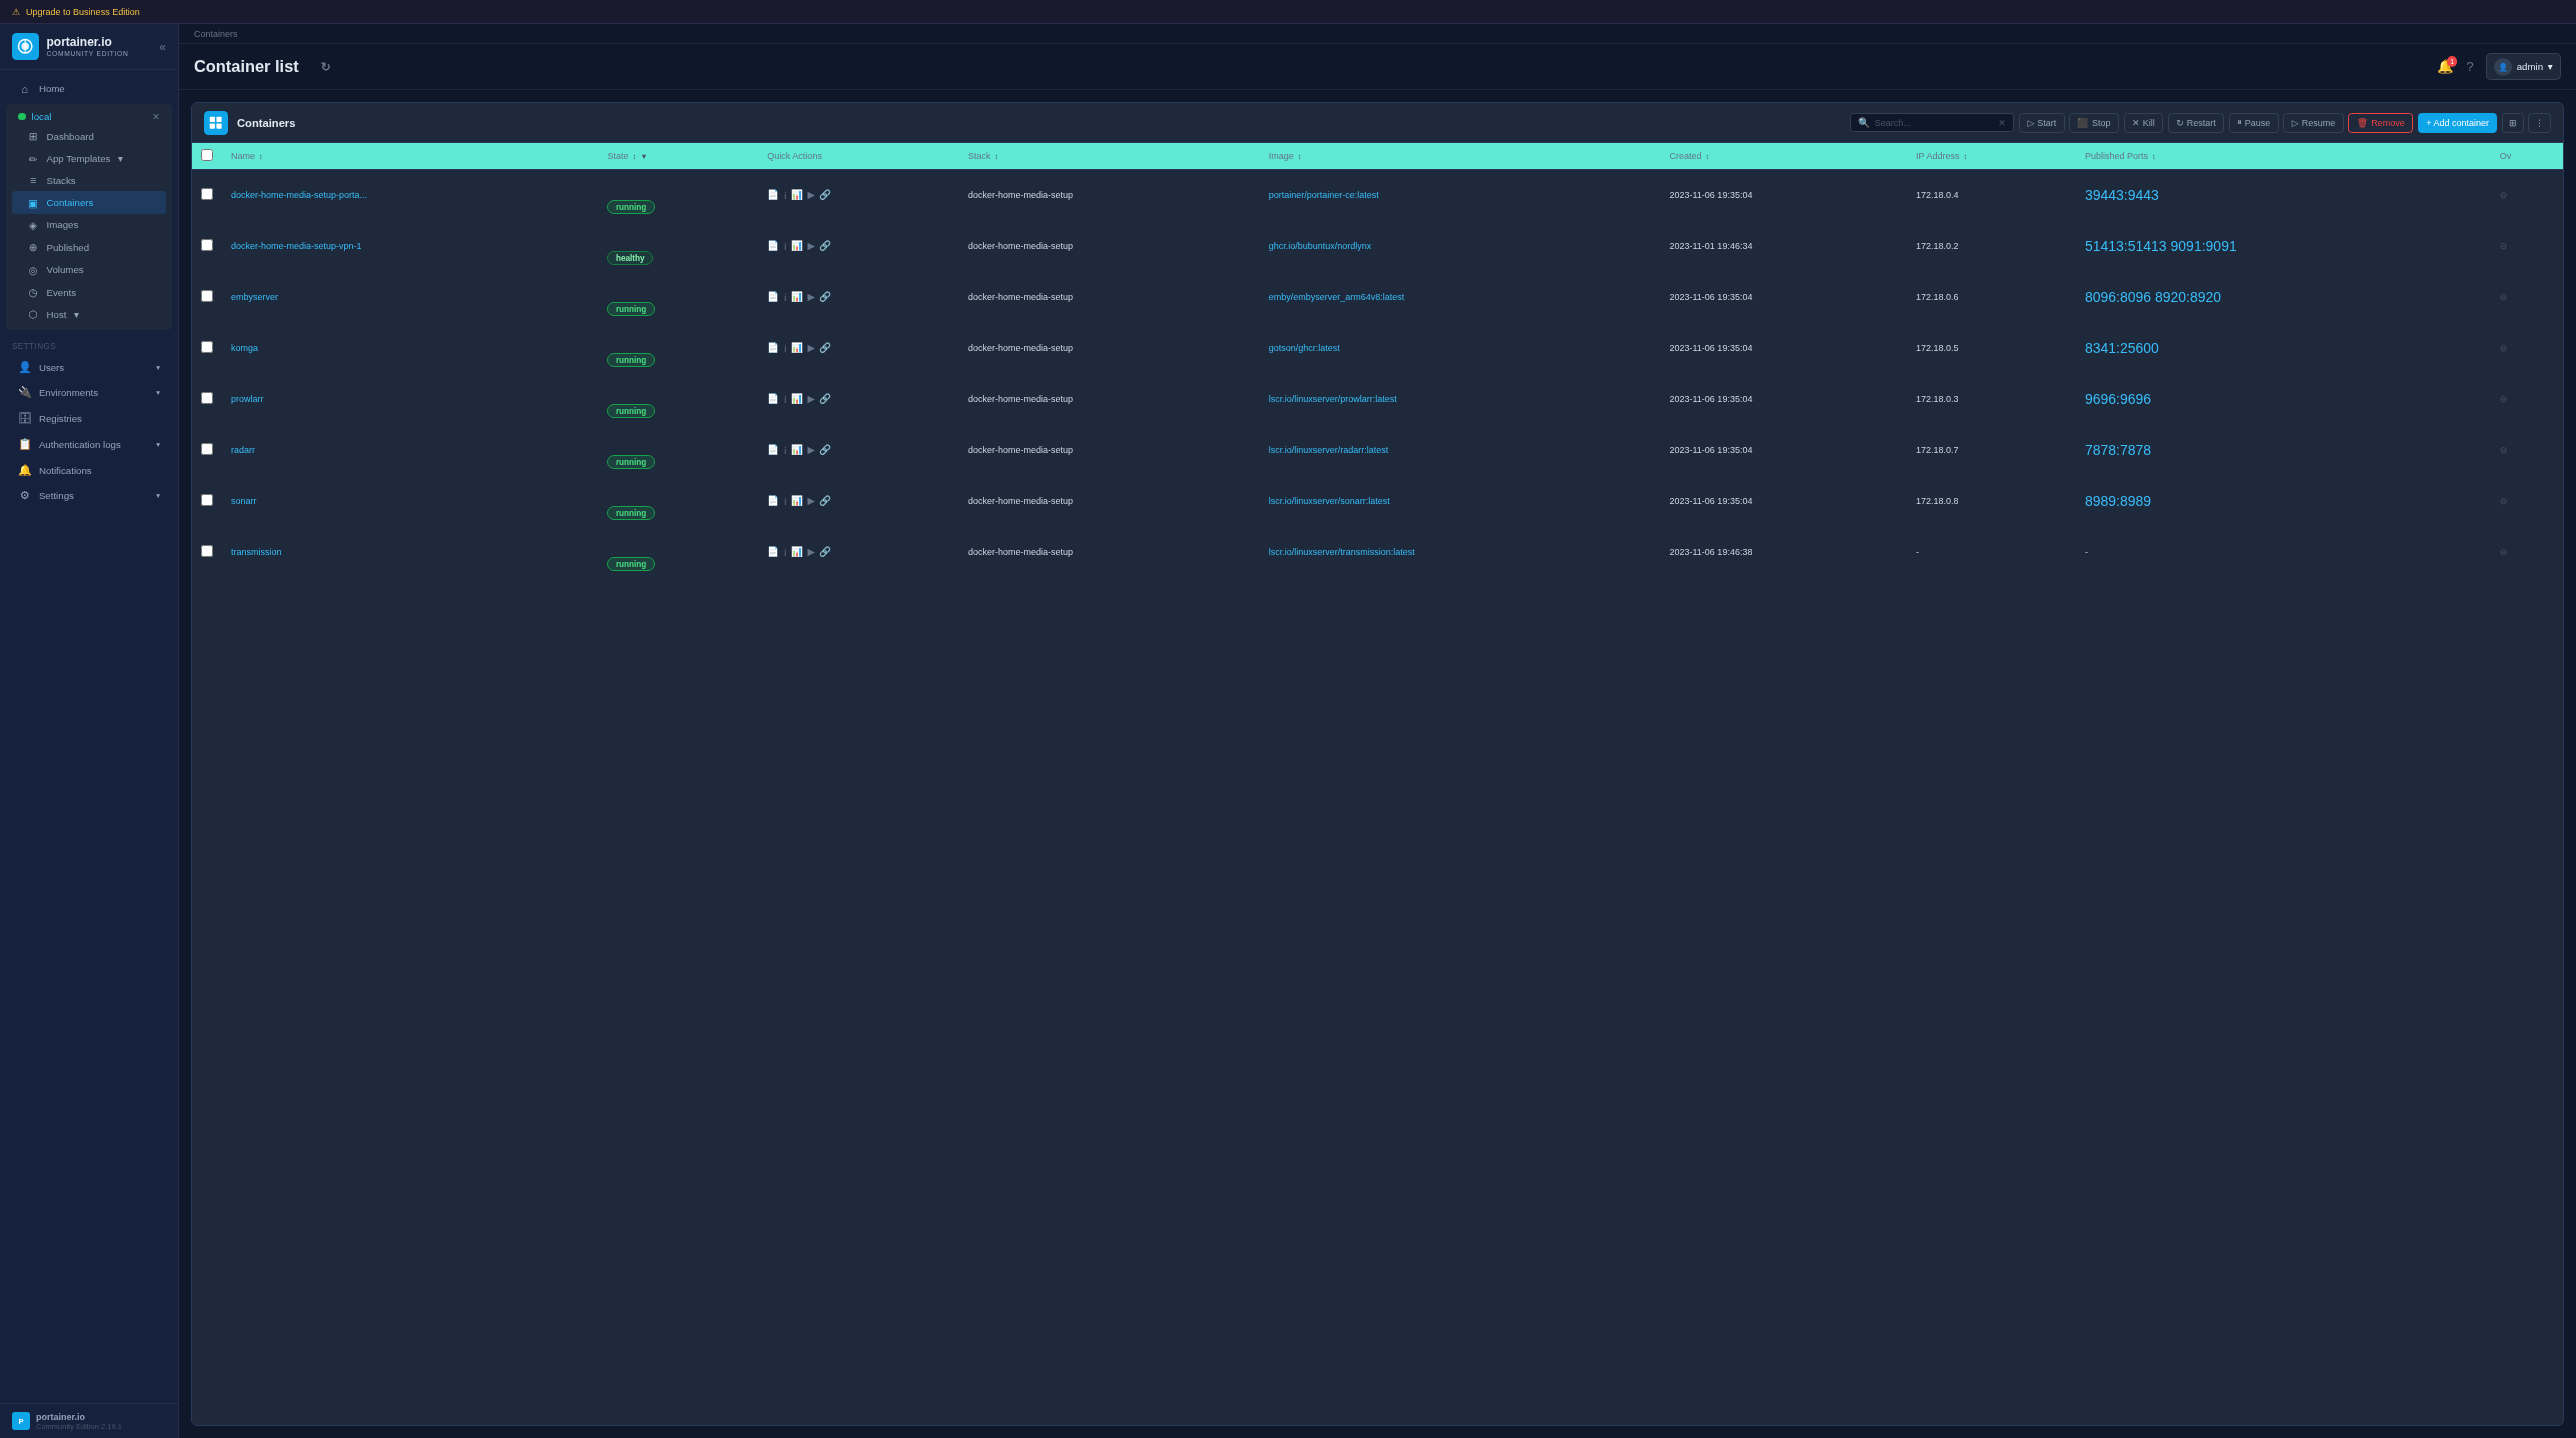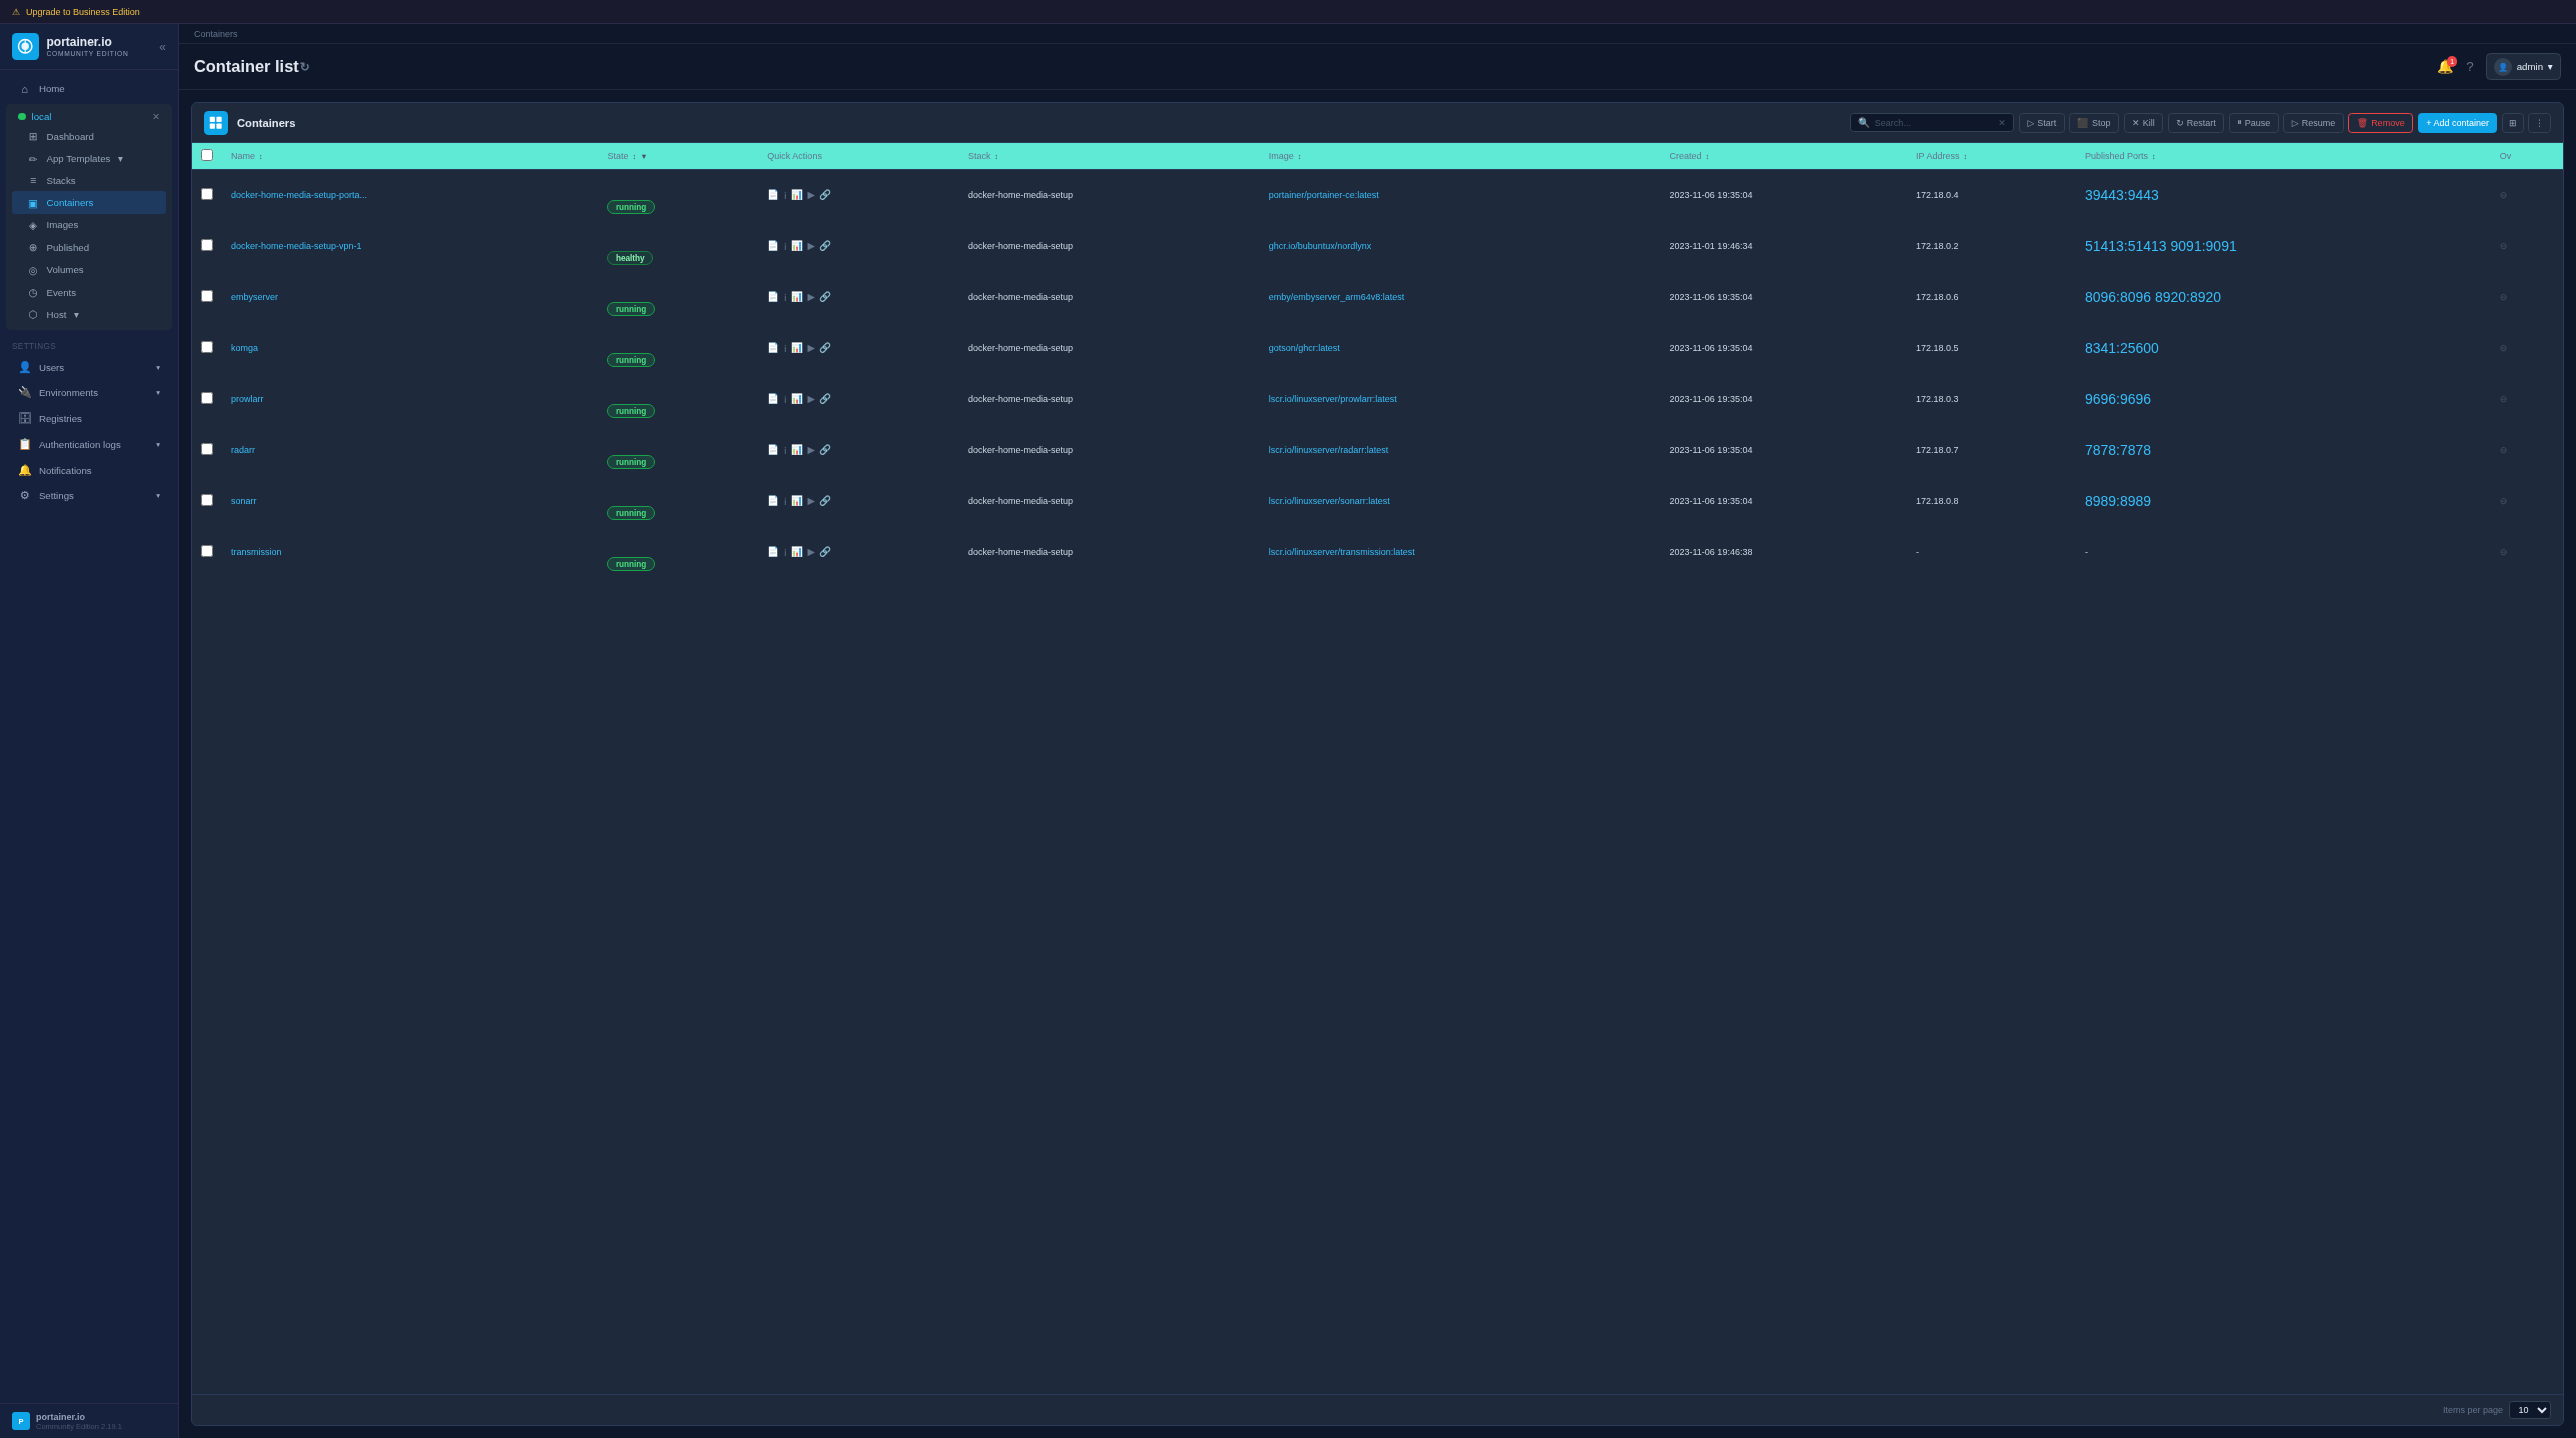--- a/index.html
+++ b/index.html
@@ -129,21 +129,21 @@
       border-bottom: 0.7px solid #1e293b;
       background: #0f172a;
     }
 
     .page-header {
       padding: 9px 15px;
       display: flex; align-items: center; justify-content: space-between;
       border-bottom: 0.7px solid #1e293b;
       background: #0f172a;
     }
-    .page-title { font-size: 16.4px; font-weight: 600; color: #e2e8f0; display: flex; align-items: center; gap: 1px; }
+    .page-title { font-size: 16.4px; font-weight: 600; color: #e2e8f0; display: flex; align-items: center; gap: 22px; }
     .refresh-icon { color: #64748b; cursor: pointer; font-size: 12px; }
 
     .header-right { display: flex; align-items: center; gap: 12px; }
     .header-icon-btn {
       color: #64748b; cursor: pointer; font-size: 13.4px;
       position: relative;
     }
     .notification-badge {
       position: absolute; top: -3px; right: -3px;
       background: #ef4444; color: white;
@@ -639,24 +639,16 @@
     <td><a class="image-link">lscr.io/linuxserver/transmission:latest</a></td>
     <td>2023-11-06 19:46:38</td>
     <td>-</td>
     <td>-</td>
     <td style="color:#475569;">⊖</td>
   </tr>
             </tbody>
         </table>
       </div>
 
-      <div class="panel-footer">
-        <span>Items per page</span>
-        <select class="per-page-select">
-          <option>10</option>
-          <option>25</option>
-          <option>50</option>
-        </select>
-      </div>
     </div>
   </main>
 </div>
 
 
 </body></html>

